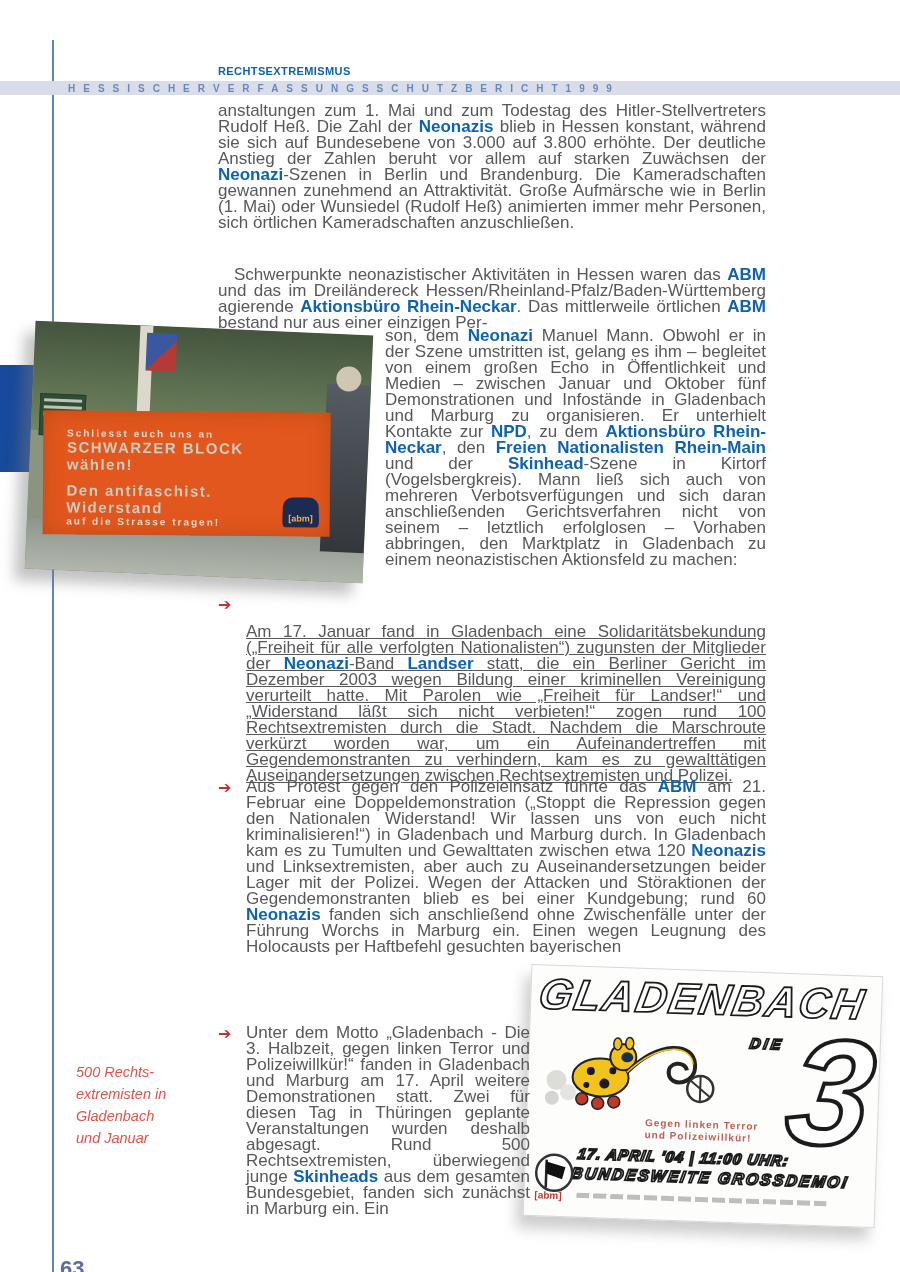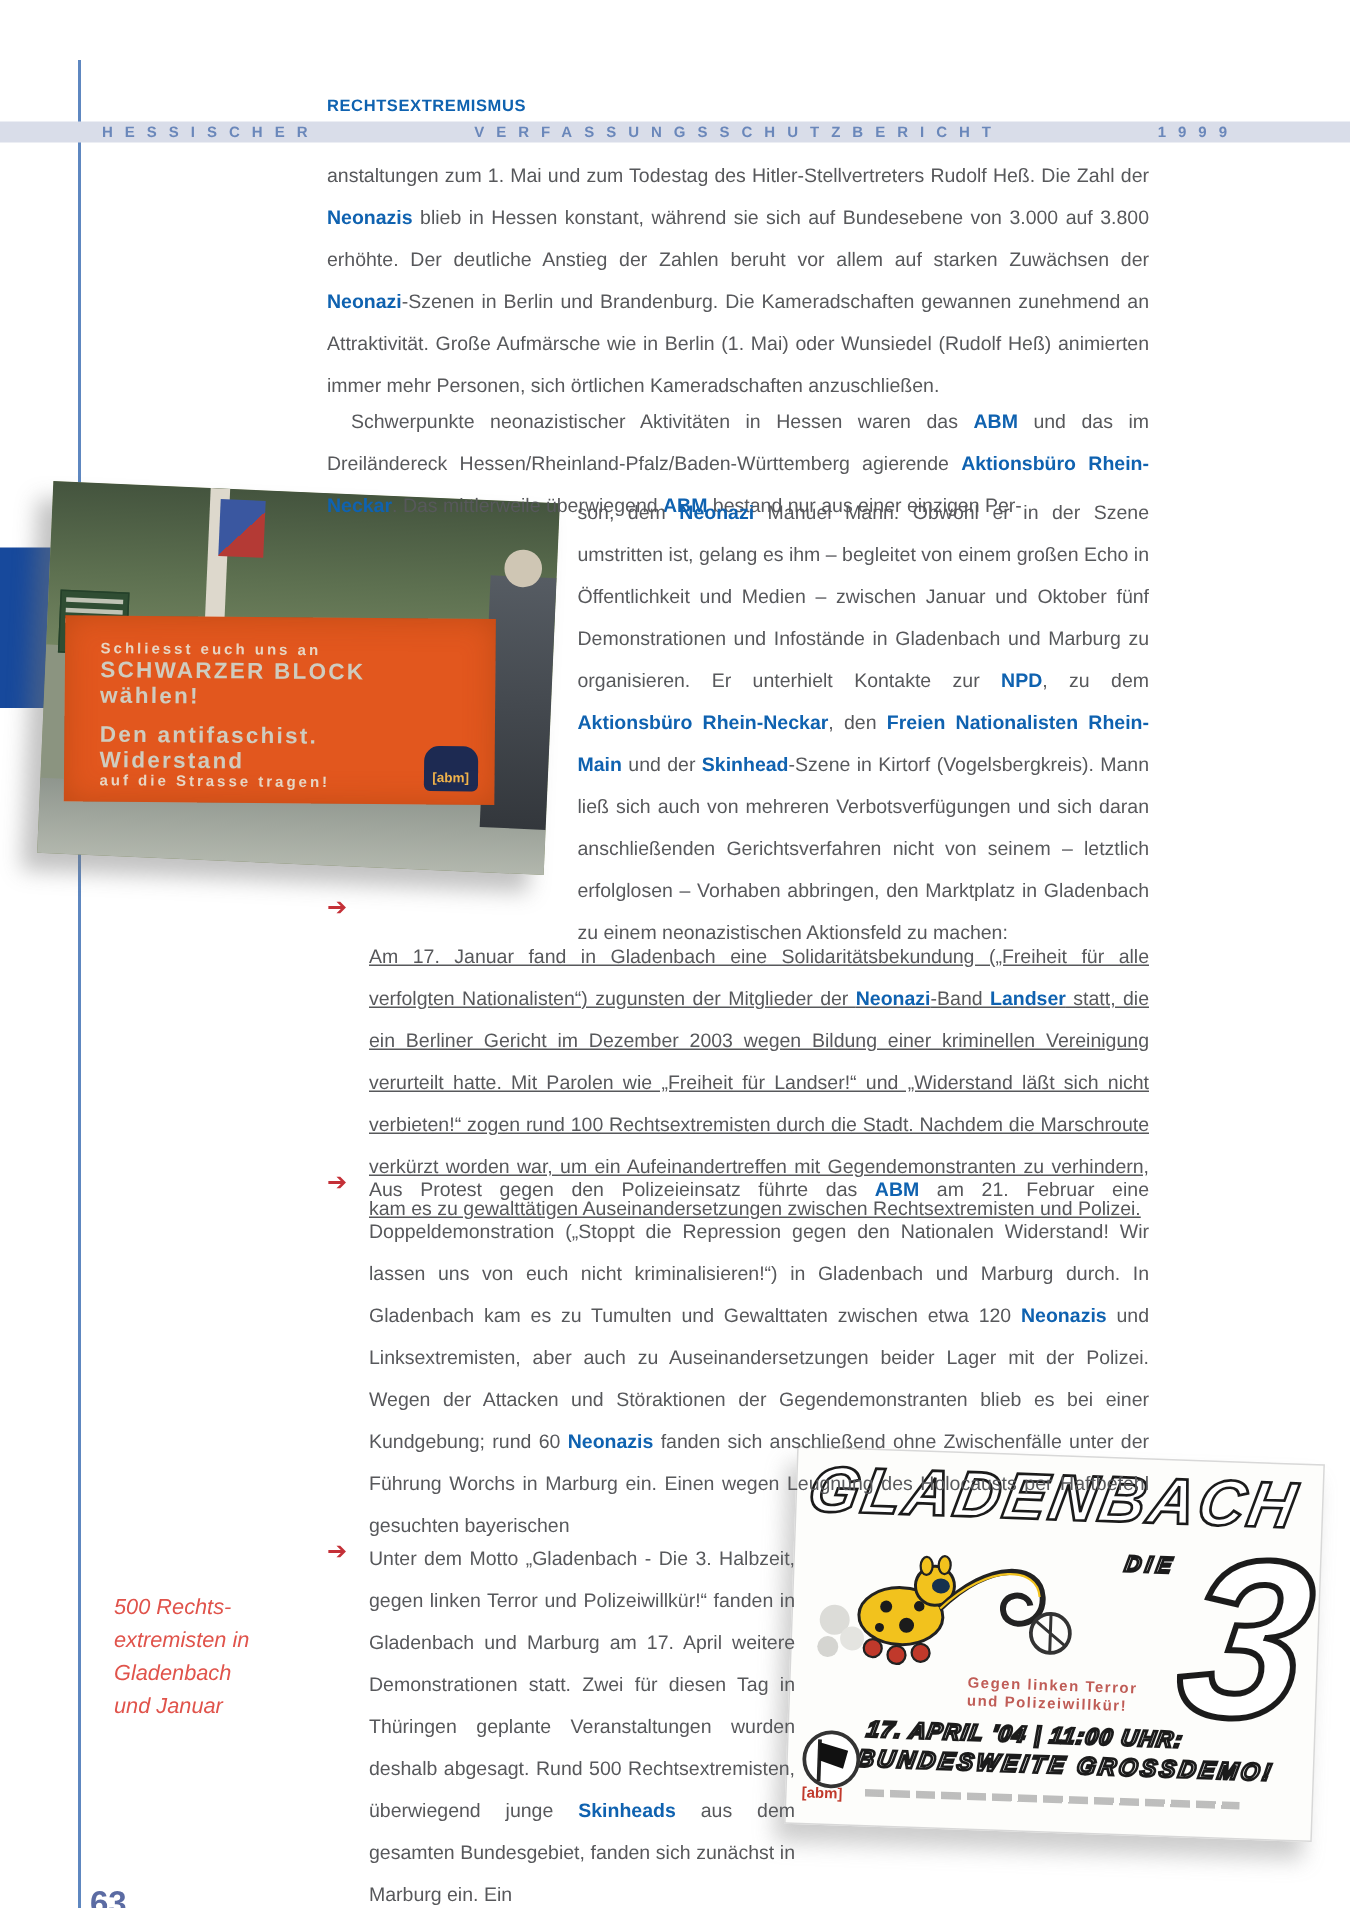--- a/index.html
+++ b/index.html
@@ -4,25 +4,25 @@
 <style>
   html,body{margin:0;padding:0;background:#ffffff;}
   .page{position:relative;width:900px;height:1272px;background:#ffffff;overflow:hidden;
         font-family:"Liberation Sans","DejaVu Sans",sans-serif;margin-top:40px;}
   .vline{position:absolute;left:52px;top:0;width:2px;height:1272px;background:#5e87c0;z-index:0;}
   .accent-rect{position:absolute;left:0;top:325px;width:38px;height:107px;background:var(--accent,#17499c);z-index:1;}
 
   .section-label{position:absolute;left:218px;top:25px;font-size:11px;font-weight:bold;
                  color:var(--kw,#0f62b0);letter-spacing:.4px;z-index:3;}
   .banner{position:absolute;left:0;top:41px;width:900px;height:14px;background:#d9dde9;
-          display:flex;align-items:center;justify-content:space-between;
+          display:flex;align-items:center;justify-content:flex-start;
           padding:1px 74px 0 68px;box-sizing:border-box;z-index:3;}
   .banner span{font-size:10px;color:#6a87ba;font-weight:bold;letter-spacing:8px;white-space:nowrap;}
 
-  .body-text{position:absolute;color:#57585b;font-size:13px;line-height:28px;text-align:justify;z-index:3;}
+  .body-text{position:absolute;color:#57585b;font-size:17px;line-height:16px;text-align:justify;z-index:3;}
   .kw{color:var(--kw,#0f62b0);font-weight:bold;}
   #p1{left:218px;top:63px;width:548px;}
   #p2a{left:218px;top:227px;width:548px;text-indent:16px;}
   #p2b{left:385px;top:288px;width:381px;}
   #b1{left:246px;top:584px;width:520px;text-decoration:underline;}
   #b2a{left:246px;top:739px;width:520px;}
   #b2b{left:246px;top:923px;width:280px;text-align:left;}
   #b3{left:246px;top:985px;width:284px;}
   .bullet-arrow{position:absolute;color:var(--arrow,#c43037);font-size:16px;font-weight:bold;z-index:3;}
   #b1-arrow{left:218px;top:555px;}
@@ -91,21 +91,21 @@
   <div class="section-label">RECHTSEXTREMISMUS</div>
 
   <div class="banner">
     <span>HESSISCHER</span>
     <span>VERFASSUNGSSCHUTZBERICHT</span>
     <span>1999</span>
   </div>
 
   <div id="p1" class="body-text"><span>anstaltungen zum 1. Mai und zum Todestag des Hitler-Stellvertreters Rudolf Heß. Die Zahl der </span><span class="kw">Neonazis</span><span> blieb in Hessen konstant, während sie sich auf Bundesebene von 3.000 auf 3.800 erhöhte. Der deutliche Anstieg der Zahlen beruht vor allem auf starken Zuwächsen der </span><span class="kw">Neonazi</span><span>-Szenen in Berlin und Brandenburg. Die Kameradschaften gewannen zunehmend an Attraktivität. Große Aufmärsche wie in Berlin (1. Mai) oder Wunsiedel (Rudolf Heß) animierten immer mehr Personen, sich örtlichen Kameradschaften anzuschließen.</span></div>
 
-  <div id="p2a" class="body-text"><span>Schwerpunkte neonazistischer Aktivitäten in Hessen waren das </span><span class="kw">ABM</span><span> und das im Dreiländereck Hessen/Rheinland-Pfalz/Baden-Württemberg agierende </span><span class="kw">Aktionsbüro Rhein-Neckar</span><span>. Das mittlerweile überwiegend </span><span class="kw">ABM</span><span> bestand nur aus einer einzigen Per-</span></div>
+  <div id="p2a" class="body-text"><span>Schwerpunkte neonazistischer Aktivitäten in Hessen waren das </span><span class="kw">ABM</span><span> und das im Dreiländereck Hessen/Rheinland-Pfalz/Baden-Württemberg agierende </span><span class="kw">Aktionsbüro Rhein-Neckar</span><span>. Das mittlerweile örtlichen </span><span class="kw">ABM</span><span> bestand nur aus einer einzigen Per-</span></div>
   <div id="p2b" class="body-text"><span>son, dem </span><span class="kw">Neonazi</span><span> Manuel Mann. Obwohl er in der Szene umstritten ist, gelang es ihm – begleitet von einem großen Echo in Öffentlichkeit und Medien – zwischen Januar und Oktober fünf Demonstrationen und Infostände in Gladenbach und Marburg zu organisieren. Er unterhielt Kontakte zur </span><span class="kw">NPD</span><span>, zu dem </span><span class="kw">Aktionsbüro Rhein-Neckar</span><span>, den </span><span class="kw">Freien Nationalisten Rhein-Main</span><span> und der </span><span class="kw">Skinhead</span><span>-Szene in Kirtorf (Vogelsbergkreis). Mann ließ sich auch von mehreren Verbotsverfügungen und sich daran anschließenden Gerichtsverfahren nicht von seinem – letztlich erfolglosen – Vorhaben abbringen, den Marktplatz in Gladenbach zu einem neonazistischen Aktionsfeld zu machen:</span></div>
 
   <span id="b1-arrow" class="bullet-arrow">➔</span>
   <div id="b1" class="body-text"><span>Am 17. Januar fand in Gladenbach eine Solidaritätsbekundung („Freiheit für alle verfolgten Nationalisten“) zugunsten der Mitglieder der </span><span class="kw">Neonazi</span><span>-Band </span><span class="kw">Landser</span><span> statt, die ein Berliner Gericht im Dezember 2003 wegen Bildung einer kriminellen Vereinigung verurteilt hatte. Mit Parolen wie „Freiheit für Landser!“ und „Widerstand läßt sich nicht verbieten!“ zogen rund 100 Rechtsextremisten durch die Stadt. Nachdem die Marschroute verkürzt worden war, um ein Aufeinandertreffen mit Gegendemonstranten zu verhindern, kam es zu gewalttätigen Auseinandersetzungen zwischen Rechtsextremisten und Polizei.</span></div>
 
   <span id="b2-arrow" class="bullet-arrow">➔</span>
   <div id="b2a" class="body-text"><span>Aus Protest gegen den Polizeieinsatz führte das </span><span class="kw">ABM</span><span> am 21. Februar eine Doppeldemonstration („Stoppt die Repression gegen den Nationalen Widerstand! Wir lassen uns von euch nicht kriminalisieren!“) in Gladenbach und Marburg durch. In Gladenbach kam es zu Tumulten und Gewalttaten zwischen etwa 120 </span><span class="kw">Neonazis</span><span> und Linksextremisten, aber auch zu Auseinandersetzungen beider Lager mit der Polizei. Wegen der Attacken und Störaktionen der Gegendemonstranten blieb es bei einer Kundgebung; rund 60 </span><span class="kw">Neonazis</span><span> fanden sich anschließend ohne Zwischenfälle unter der Führung Worchs in Marburg ein. Einen wegen Leugnung des Holocausts per Haftbefehl gesuchten bayerischen</span></div>
 
   <span id="b3-arrow" class="bullet-arrow">➔</span>
   <div id="b3" class="body-text"><span>Unter dem Motto „Gladenbach - Die 3. Halbzeit, gegen linken Terror und Polizeiwillkür!“ fanden in Gladenbach und Marburg am 17. April weitere Demonstrationen statt. Zwei für diesen Tag in Thüringen geplante Veranstaltungen wurden deshalb abgesagt. Rund 500 Rechtsextremisten, überwiegend junge </span><span class="kw">Skinheads</span><span> aus dem gesamten Bundesgebiet, fanden sich zunächst in Marburg ein. Ein</span></div>

